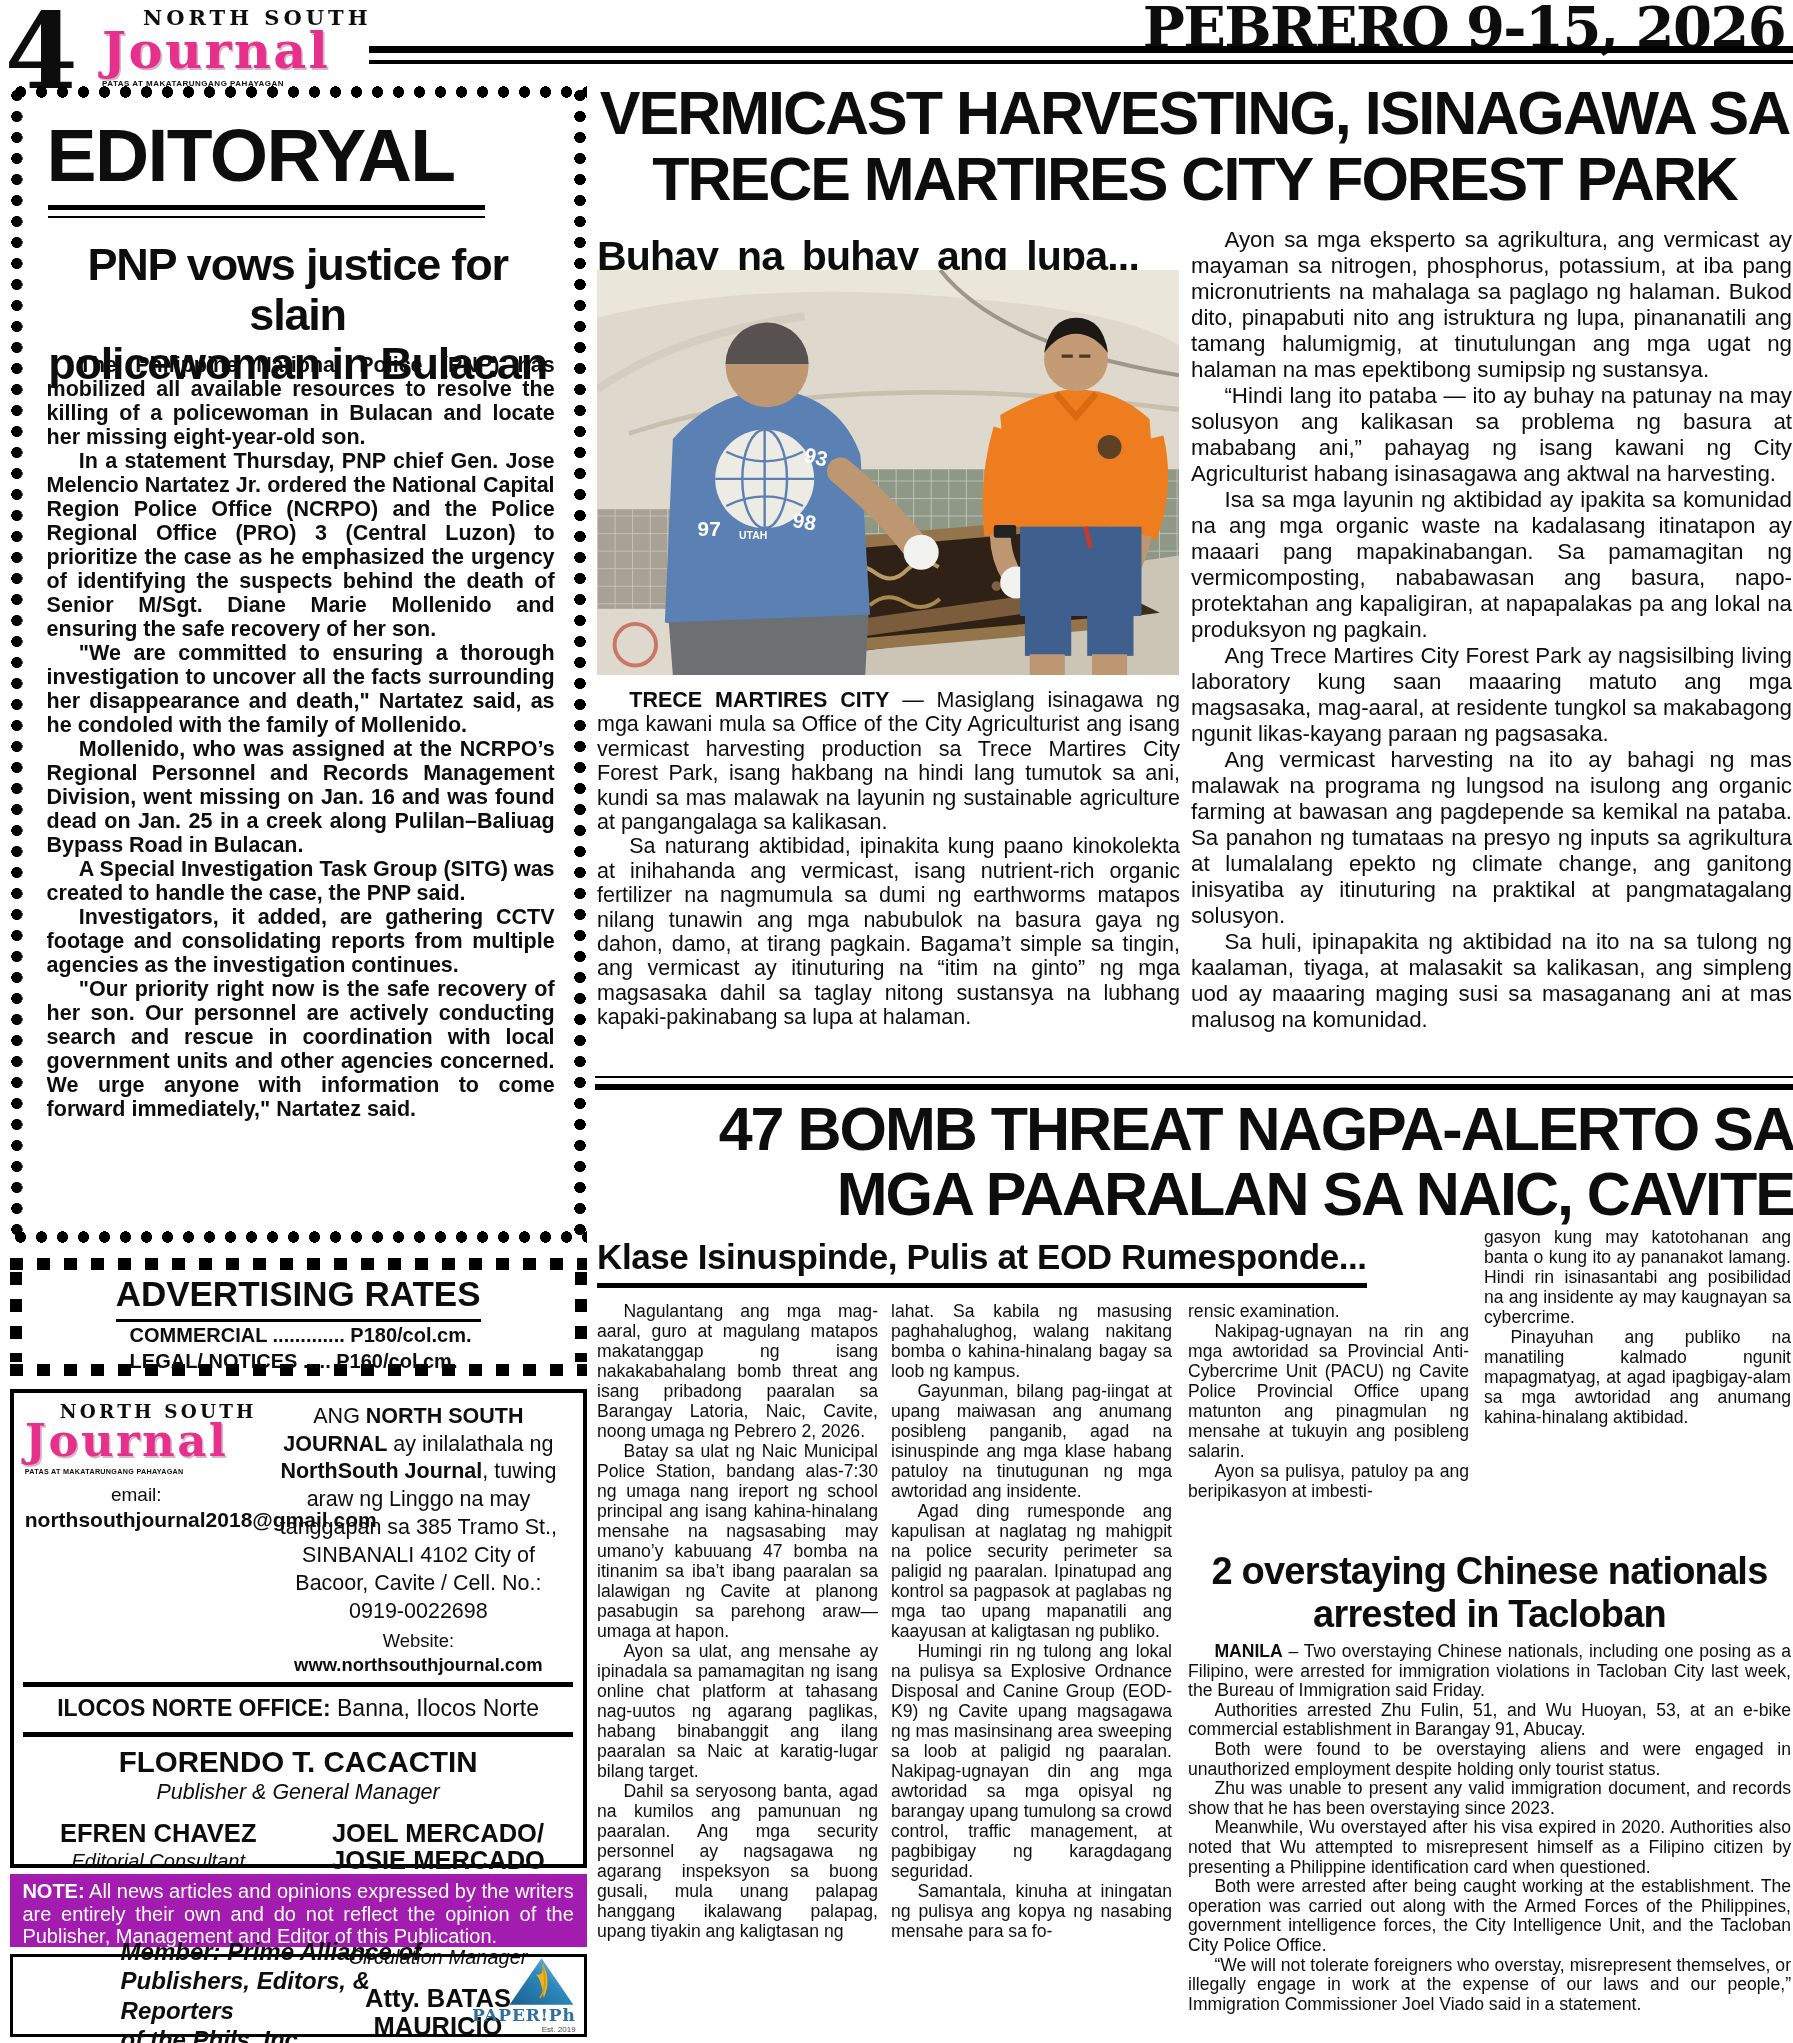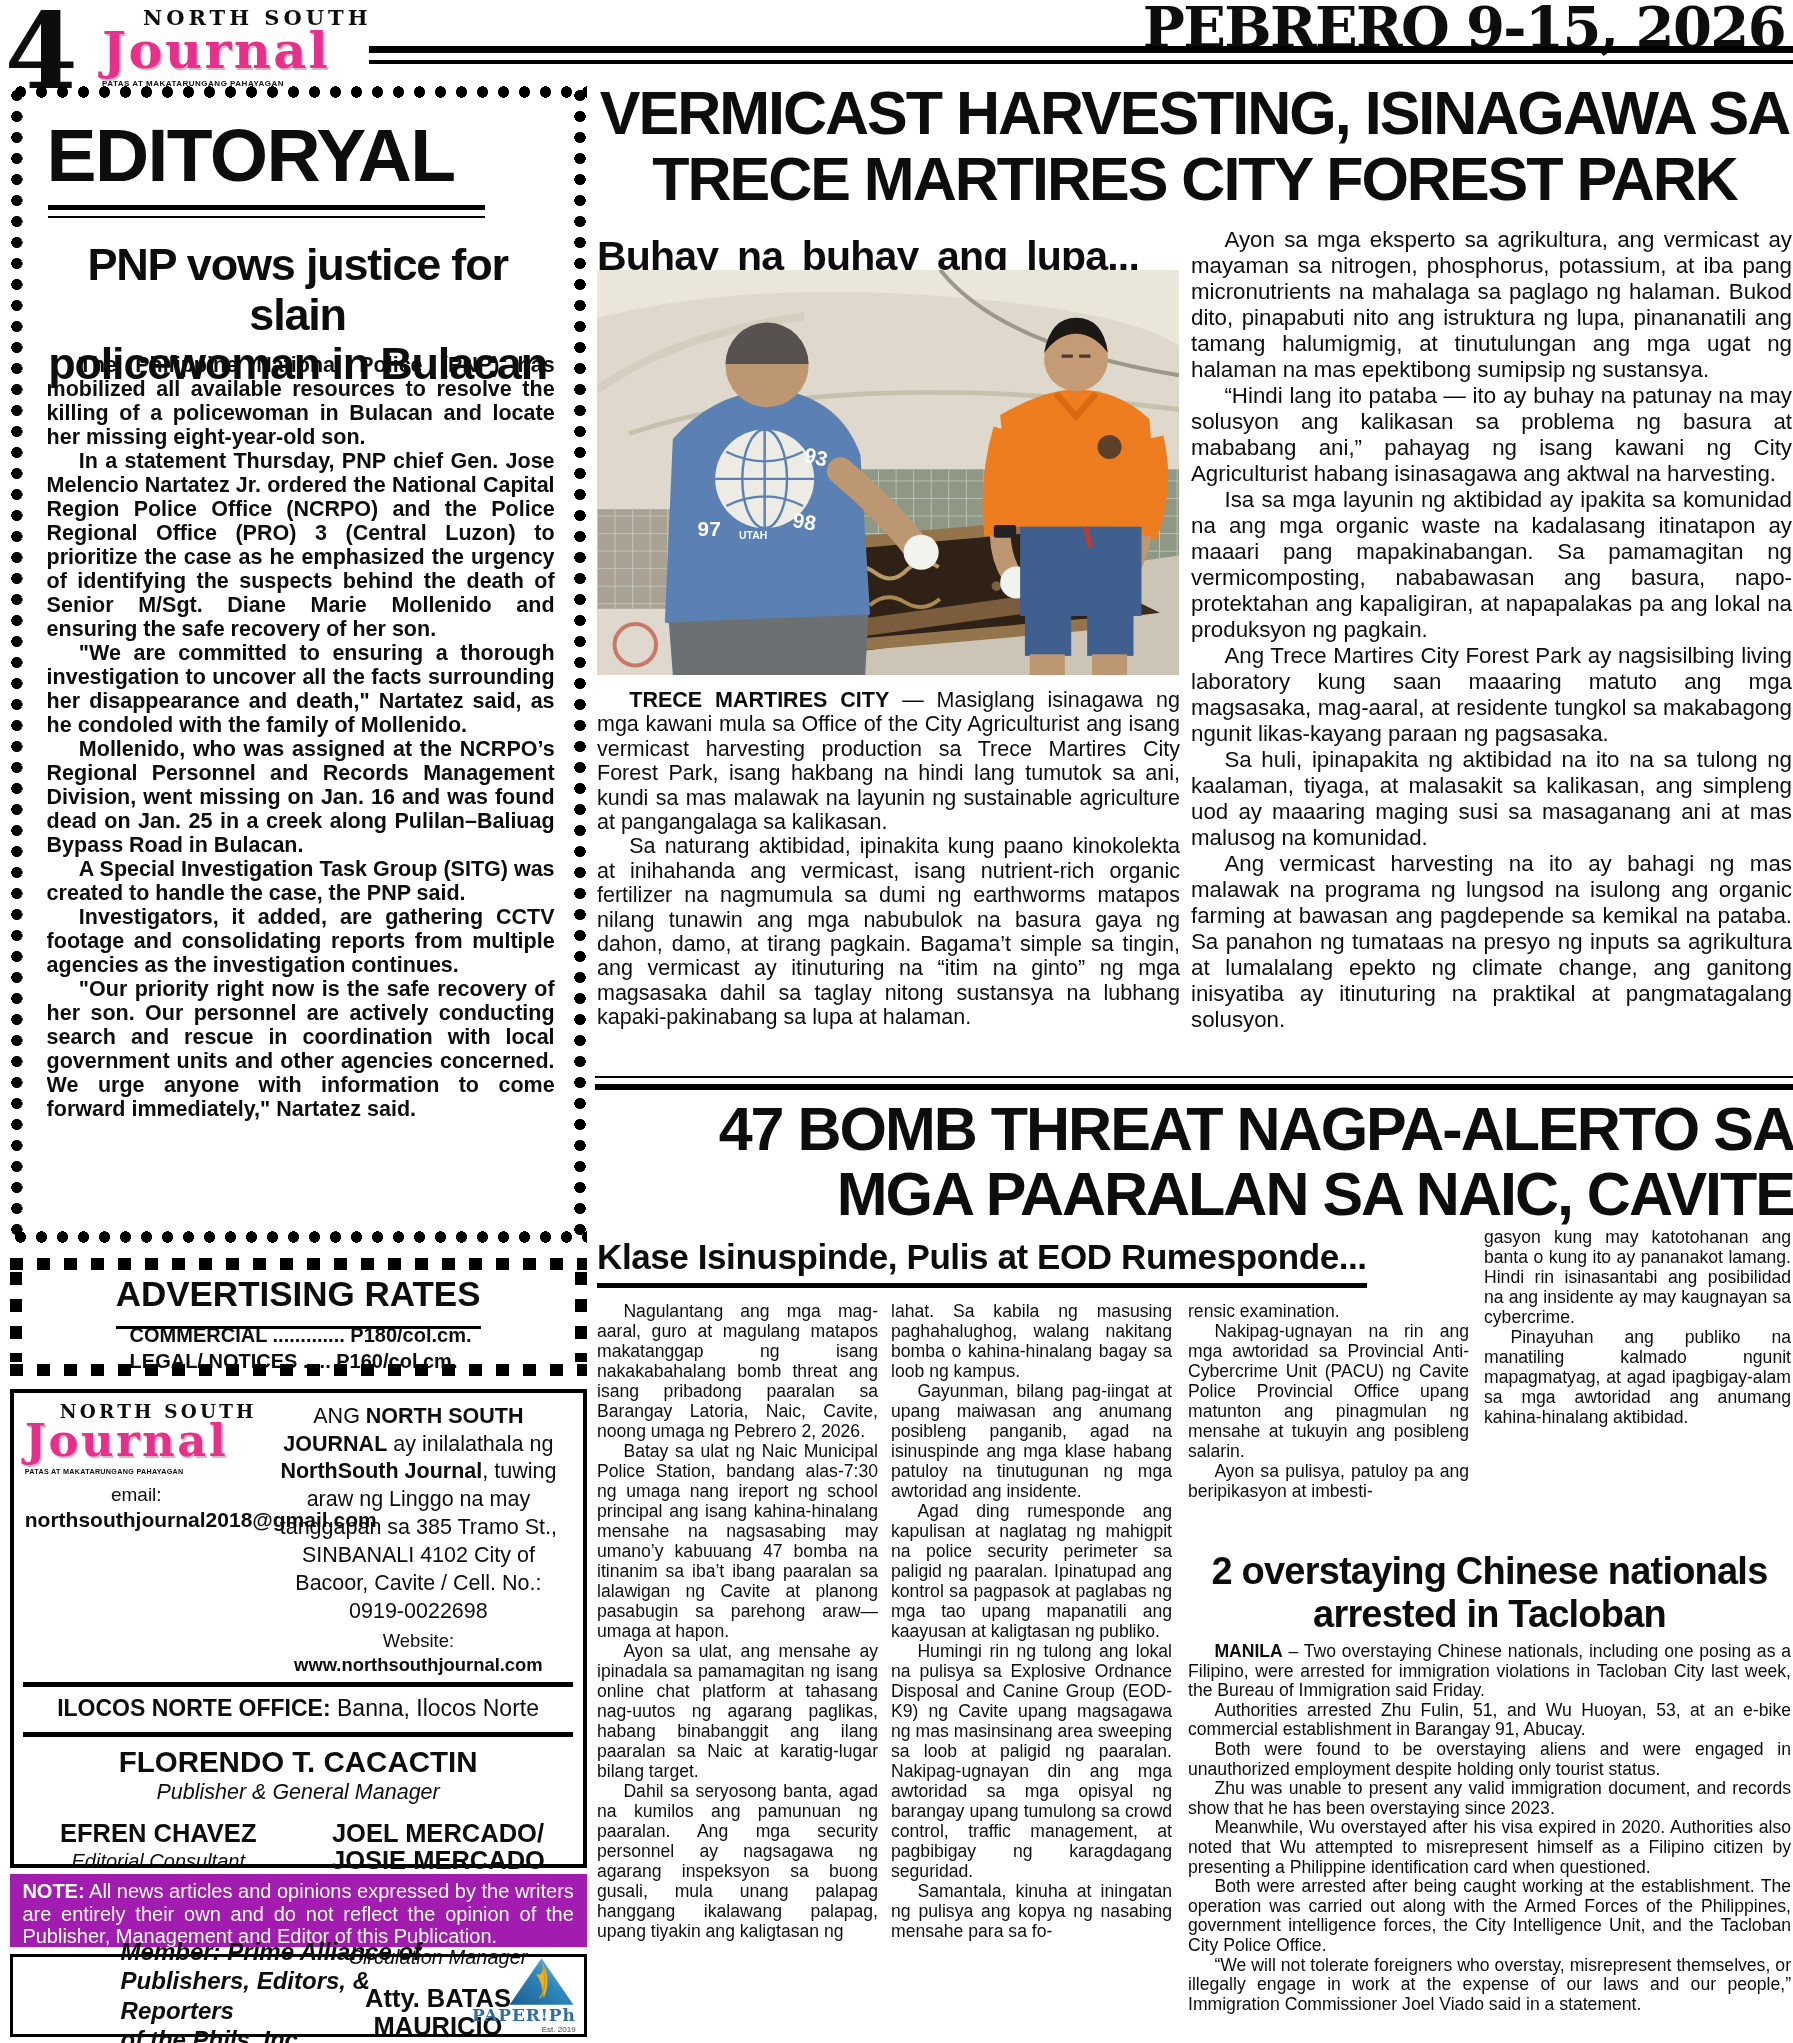--- a/index.html
+++ b/index.html
@@ -35,21 +35,21 @@
   .bp{margin:0;text-indent:1.5em;}
   .bp.noindent{text-indent:0;}
   .lead{font-weight:800;}
   .hl-line{display:block;}
 
   
   #adBox{left:9.6px;top:1258px;width:577px;height:118px;}
   .sqH{position:absolute;height:12px;left:0;right:0;background:repeating-linear-gradient(90deg,#000 0 12.8px,transparent 12.8px 27px);}
   .sqV{position:absolute;width:12px;top:14.4px;bottom:14.4px;background:repeating-linear-gradient(180deg,#000 0 12.8px,transparent 12.8px 27px);}
   #adTitle{left:0;top:16px;width:100%;text-align:center;font-size:35px;font-weight:900;}
-  #adTitle span{border-bottom:3.2px solid #000;padding-bottom:13px;}
+  #adTitle span{border-bottom:3.2px solid #000;padding-bottom:6px;}
   #adLines{left:120px;top:64px;font-size:20px;font-weight:800;line-height:1.32;}
 
   
   #mastBox{left:9.6px;top:1389px;width:577px;height:479px;border:4.8px solid #000;box-sizing:border-box;}
   .mastRow{display:flex;padding:8px 8px 1.6px 11.2px;}
   .mastLeft{width:239px;}
   .logoTop2{font-family:"DejaVu Serif",serif;font-weight:700;font-size:18.4px;letter-spacing:3.2px;margin-left:35px;}
   .logoMain2{font-family:"DejaVu Serif",serif;font-weight:700;font-size:45px;color:#e6308c;letter-spacing:2.4px;margin-top:-8px;
              text-shadow:1.6px 1.6px 0 rgba(95,5,60,.28);}
   .logoTag2{font-weight:700;font-size:7.2px;letter-spacing:0.3px;}
@@ -304,22 +304,22 @@
 
       <circle cx="48" cy="470" r="26" fill="none" stroke="#c05548" stroke-width="5" opacity=".75"></circle>
     </svg>
   </div>
 
   <div class="blk" id="vRight">
       <p class="bp">Ayon sa mga eksperto sa agrikultura, ang vermicast ay mayaman sa nitrogen, phosphorus, potassium, at iba pang micronutrients na mahalaga sa paglago ng halaman. Bukod dito, pinapabuti nito ang istruktura ng lupa, pinananatili ang tamang halumigmig, at tinutulungan ang mga ugat ng halaman na mas epektibong sumipsip ng sustansya.</p>
       <p class="bp">“Hindi lang ito pataba — ito ay buhay na patunay na may solusyon ang kalikasan sa problema ng basura at mababang ani,” pahayag ng isang kawani ng City Agriculturist habang isinasagawa ang aktwal na harvesting.</p>
       <p class="bp">Isa sa mga layunin ng aktibidad ay ipakita sa komunidad na ang mga organic waste na kadalasang itinatapon ay maaari pang mapakinabangan. Sa pamamagitan ng vermicomposting, nababawasan ang basura, napo-protektahan ang kapaligiran, at napapalakas pa ang lokal na produksyon ng pagkain.</p>
       <p class="bp">Ang Trece Martires City Forest Park ay nagsisilbing living laboratory kung saan maaaring matuto ang mga magsasaka, mag-aaral, at residente tungkol sa makabagong ngunit likas-kayang paraan ng pagsasaka.</p>
+      <p class="bp">Ang vermicast harvesting na ito ay bahagi ng mas malawak na programa ng lungsod na isulong ang organic farming at bawasan ang pagdepende sa kemikal na pataba. Sa panahon ng tumataas na presyo ng inputs sa agrikultura at lumalalang epekto ng climate change, ang ganitong inisyatiba ay itinuturing na praktikal at pangmatagalang solusyon.</p>
       <p class="bp">Sa huli, ipinapakita ng aktibidad na ito na sa tulong ng kaalaman, tiyaga, at malasakit sa kalikasan, ang simpleng uod ay maaaring maging susi sa masaganang ani at mas malusog na komunidad.</p>
-      <p class="bp">Ang vermicast harvesting na ito ay bahagi ng mas malawak na programa ng lungsod na isulong ang organic farming at bawasan ang pagdepende sa kemikal na pataba. Sa panahon ng tumataas na presyo ng inputs sa agrikultura at lumalalang epekto ng climate change, ang ganitong inisyatiba ay itinuturing na praktikal at pangmatagalang solusyon.</p>
     </div>
 
   <div class="blk" id="vCaption">
       <p class="bp"><b class="lead">TRECE MARTIRES CITY</b><span> — Masiglang isinagawa ng mga kawani mula sa Office of the City Agriculturist ang isang vermicast harvesting production sa Trece Martires City Forest Park, isang hakbang na hindi lang tumutok sa ani, kundi sa mas malawak na layunin ng sustainable agriculture at pangangalaga sa kalikasan.</span></p>
       <p class="bp"><span>Sa naturang aktibidad, ipinakita kung paano kinokolekta at inihahanda ang vermicast, isang nutrient-rich organic fertilizer na nagmumula sa dumi ng earthworms matapos nilang tunawin ang mga nabubulok na basura gaya ng dahon, damo, at tirang pagkain. Bagama’t simple sa tingin, ang vermicast ay itinuturing na “itim na ginto” ng mga magsasaka dahil sa taglay nitong sustansya na lubhang kapaki-pakinabang sa lupa at halaman.</span></p>
     </div>
 
   <div class="blk" id="midRule"></div>
   <div class="blk" id="bHead">
       <span class="hl-line">47 BOMB THREAT NAGPA-ALERTO SA</span>

